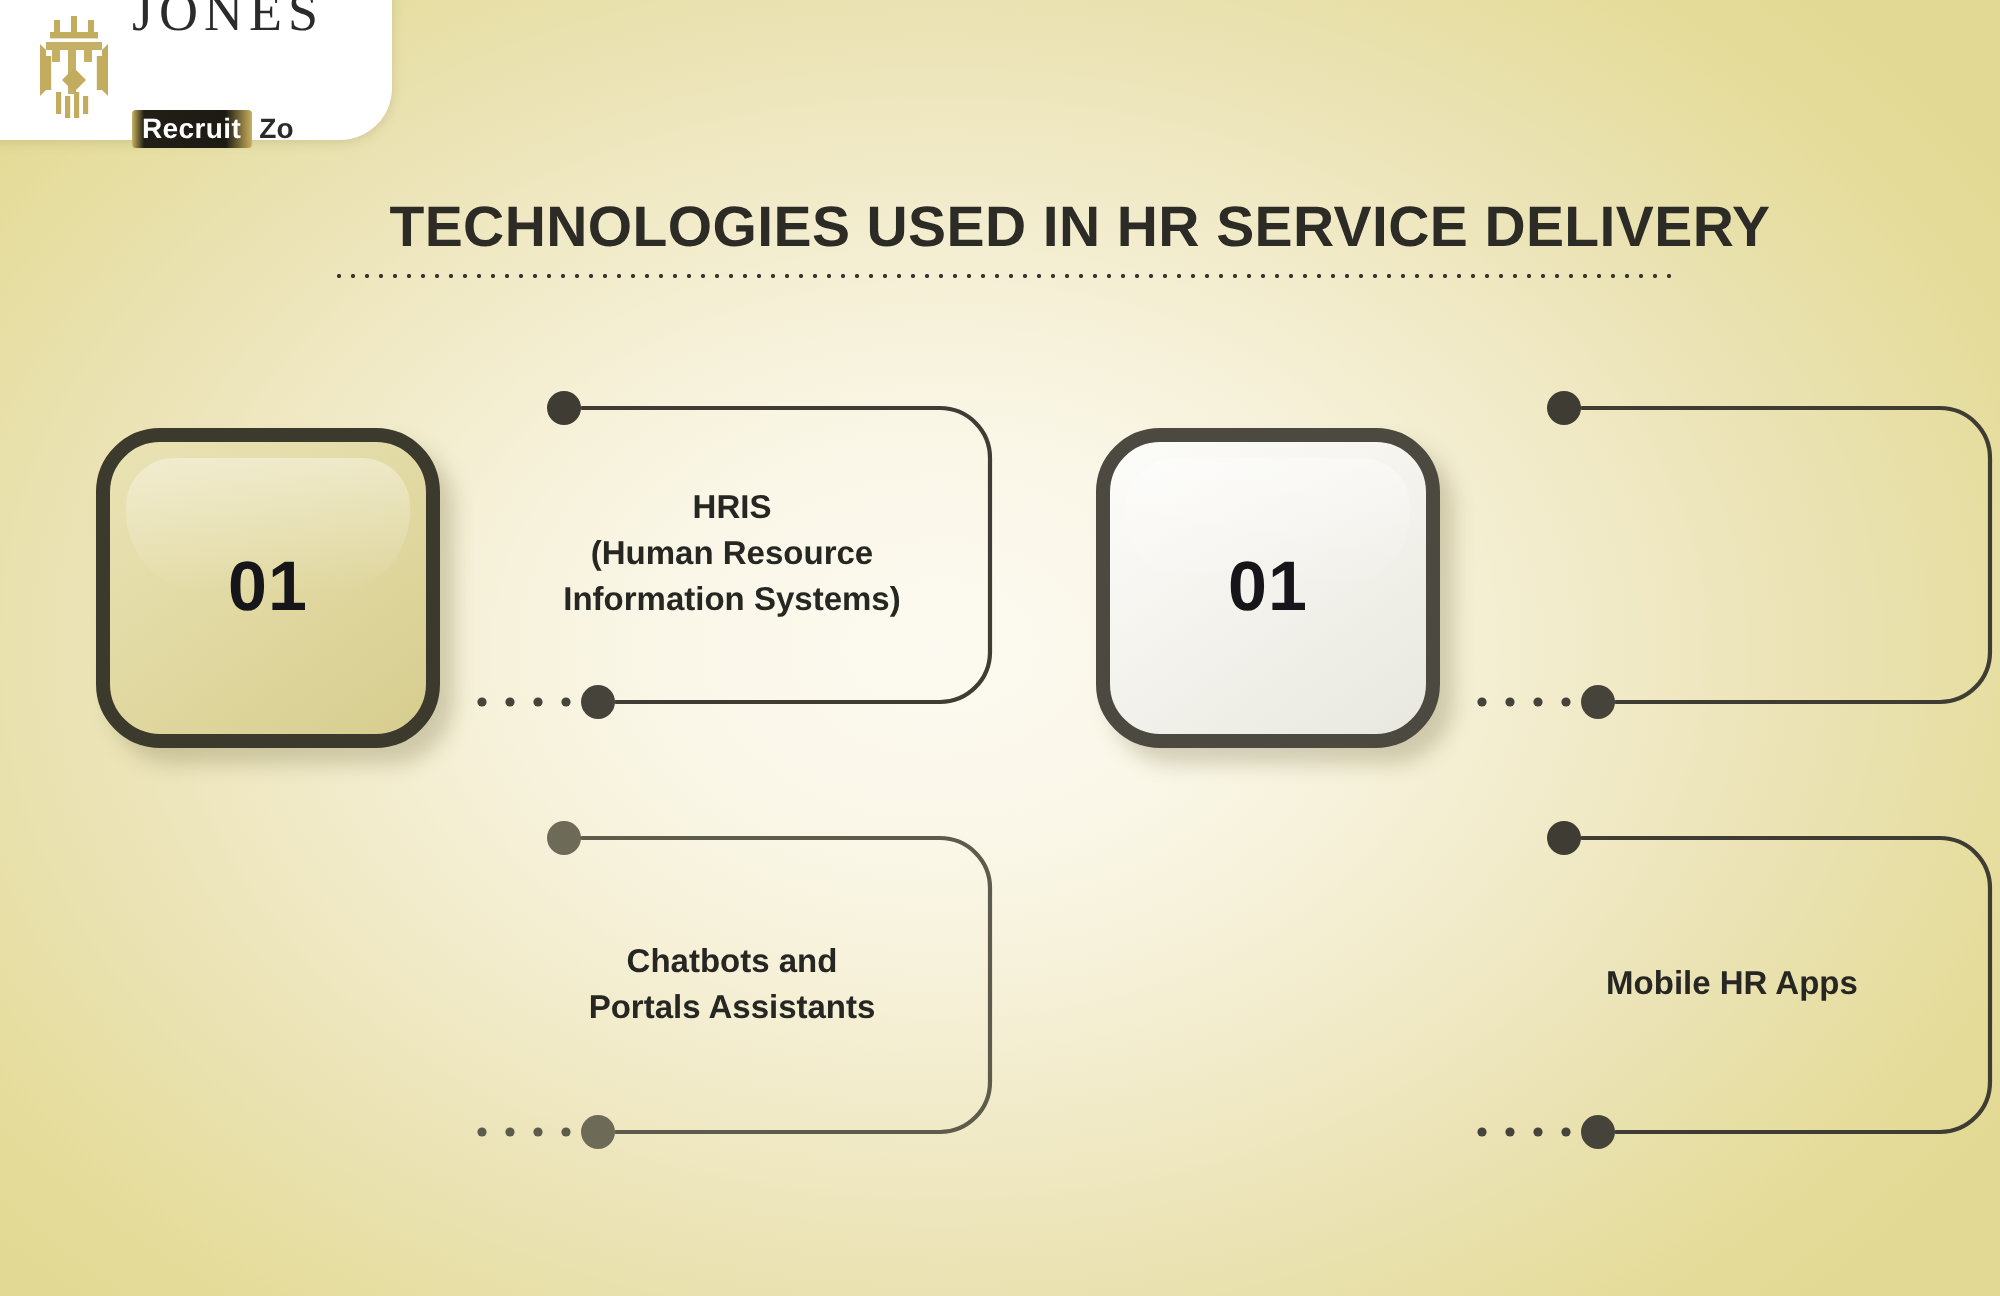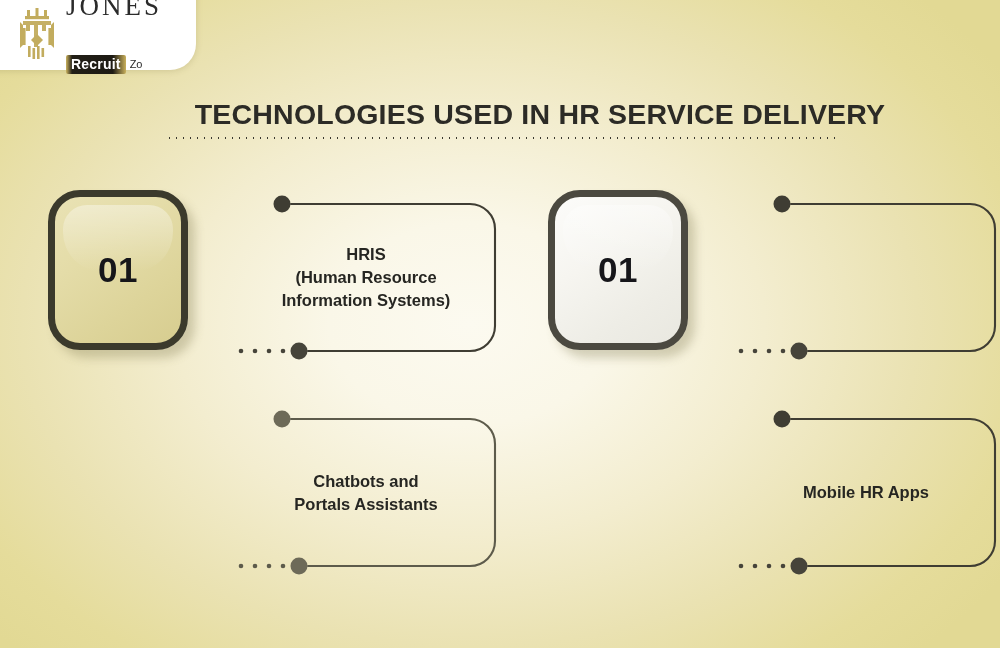--- a/index.html
+++ b/index.html
@@ -75,22 +75,22 @@
     display: inline-block;
     background: linear-gradient(90deg,#cbb35f 0%,#221f17 10%,#1d1a13 78%,#c9b05c 100%);
     color: #ffffff;
     font-size: 14px;
     font-weight: bold;
     letter-spacing: 0.2px;
     padding: 2px 5px 3px 5px;
     border-radius: 2px;
   }
   #brand-zo {
-    font-size: 11px;
-    font-weight: normal;
+    font-size: 14px;
+    font-weight: bold;
     color: #2b2b2b;
     margin-left: 4px;
   }
 
   
   #title-wrap {
     position: absolute;
     left: 0;
     top: 98px;
     width: 1000px;
@@ -124,22 +124,22 @@
   }
   #item-1 { left: 40px;  top: 190px; }
   #item-2 { left: 540px; top: 190px; }
   #item-3 { left: 40px;  top: 405px; }
   #item-4 { left: 540px; top: 405px; }
 
   
   .numbox {
     position: absolute;
     left: 8px;
-    top: 0;
-    width: 140px;
+    top: 24px;
+    width: 172px;
     height: 160px;
     border-radius: 32px;
     box-sizing: border-box;
     display: flex;
     align-items: center;
     justify-content: center;
   }
   .numbox .num {
     position: relative;
     z-index: 3;

